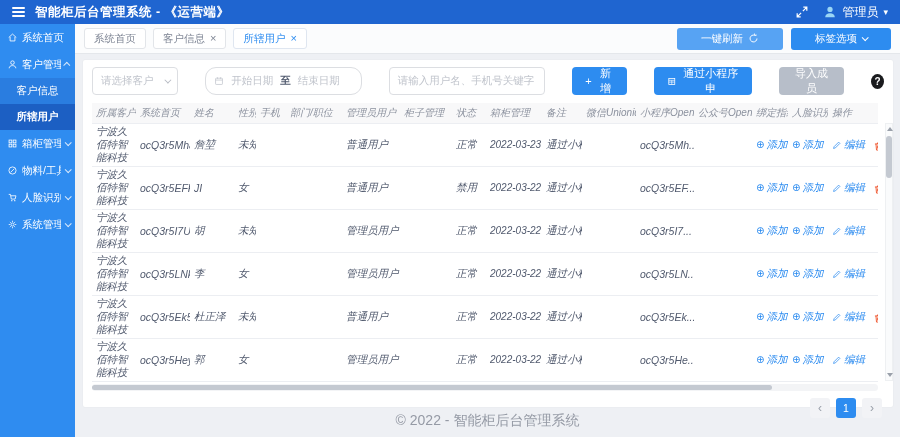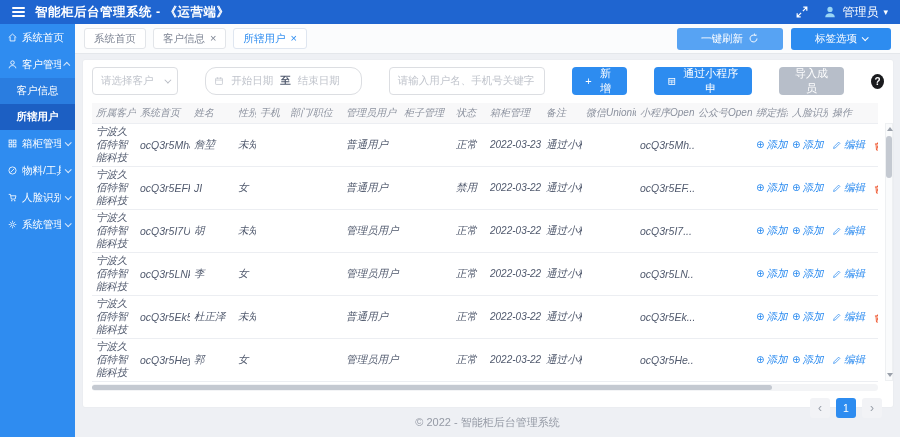--- a/index.html
+++ b/index.html
@@ -90,21 +90,21 @@
   .varrow.up { top:3px; border-bottom:4px solid #9aa0aa; }
   .varrow.dn { bottom:3px; border-top:4px solid #9aa0aa; }
   .hscroll { margin-top:2px; width:786px; height:7px; background:#f3f4f6; border-radius:4px; position:relative; cursor:pointer; }
   .hthumb { position:absolute; left:0; top:1px; height:5px; width:680px; background:#c4c9d1; border-radius:3px; }
 
   
   .pager { display:flex; justify-content:flex-end; align-items:center; gap:6px; margin-top:7px; padding-right:2px; }
   .pbtn { width:20px; height:20px; border-radius:3px; background:#f2f3f6; color:#9aa0aa; font-size:12px;
           display:flex; align-items:center; justify-content:center; cursor:pointer; }
   .pbtn.cur { background:#2d8cf0; color:#fff; font-size:10.5px; }
-  .footer { position:absolute; left:75px; right:0; bottom:7px; text-align:center; color:#959aa5; font-size:11px; }
+  .footer { position:absolute; left:75px; right:0; bottom:7px; text-align:center; color:#959aa5; font-size:14px; }
 </style>
 </head>
 <body>
 
 <div class="topbar">
   <div class="hamburger">
       <i></i>
       <i></i>
       <i></i>
     </div>

